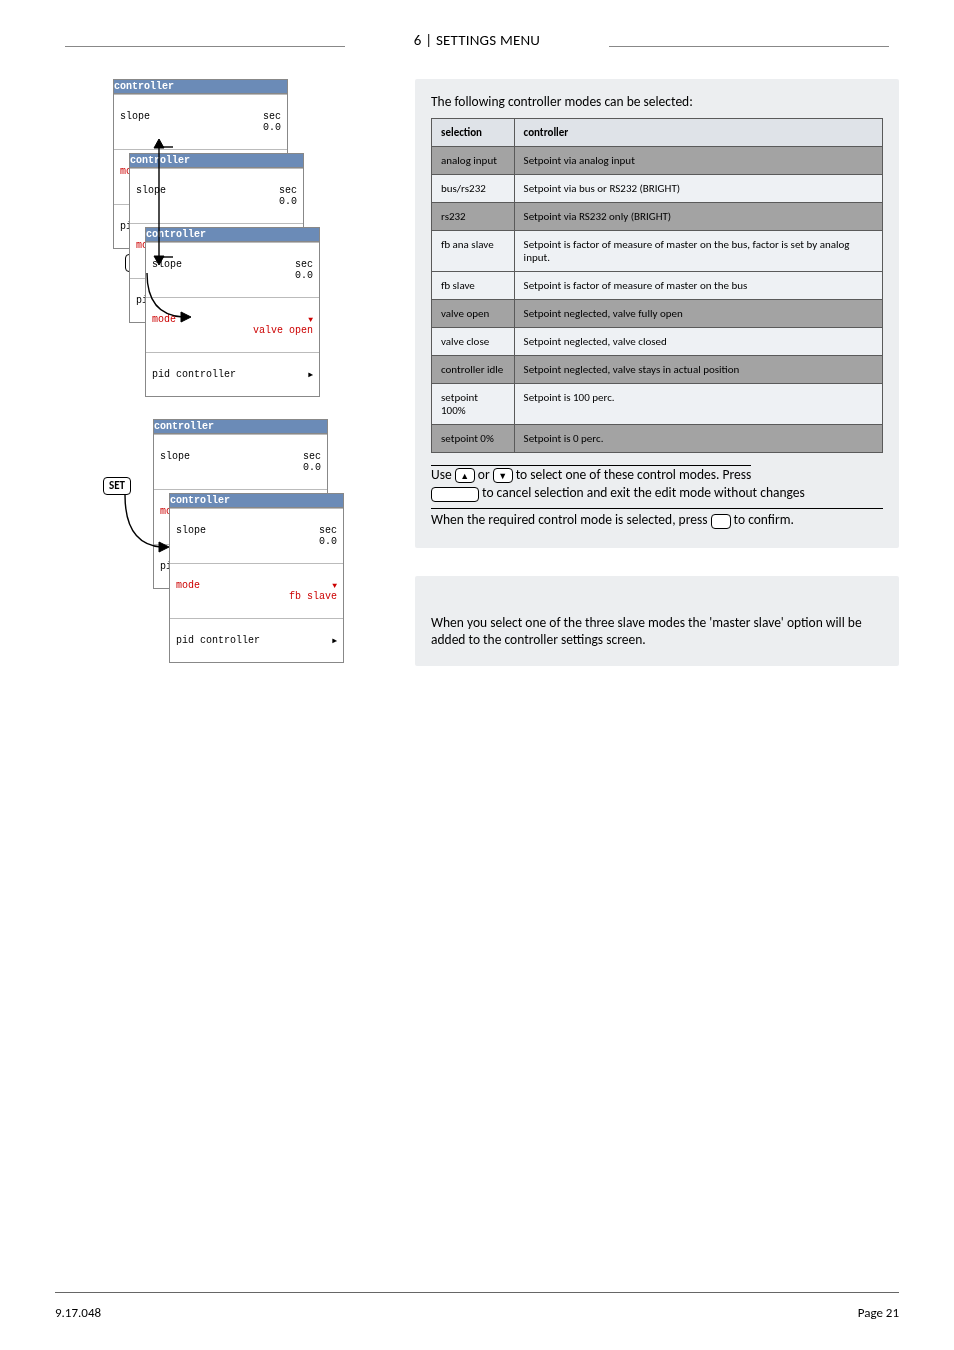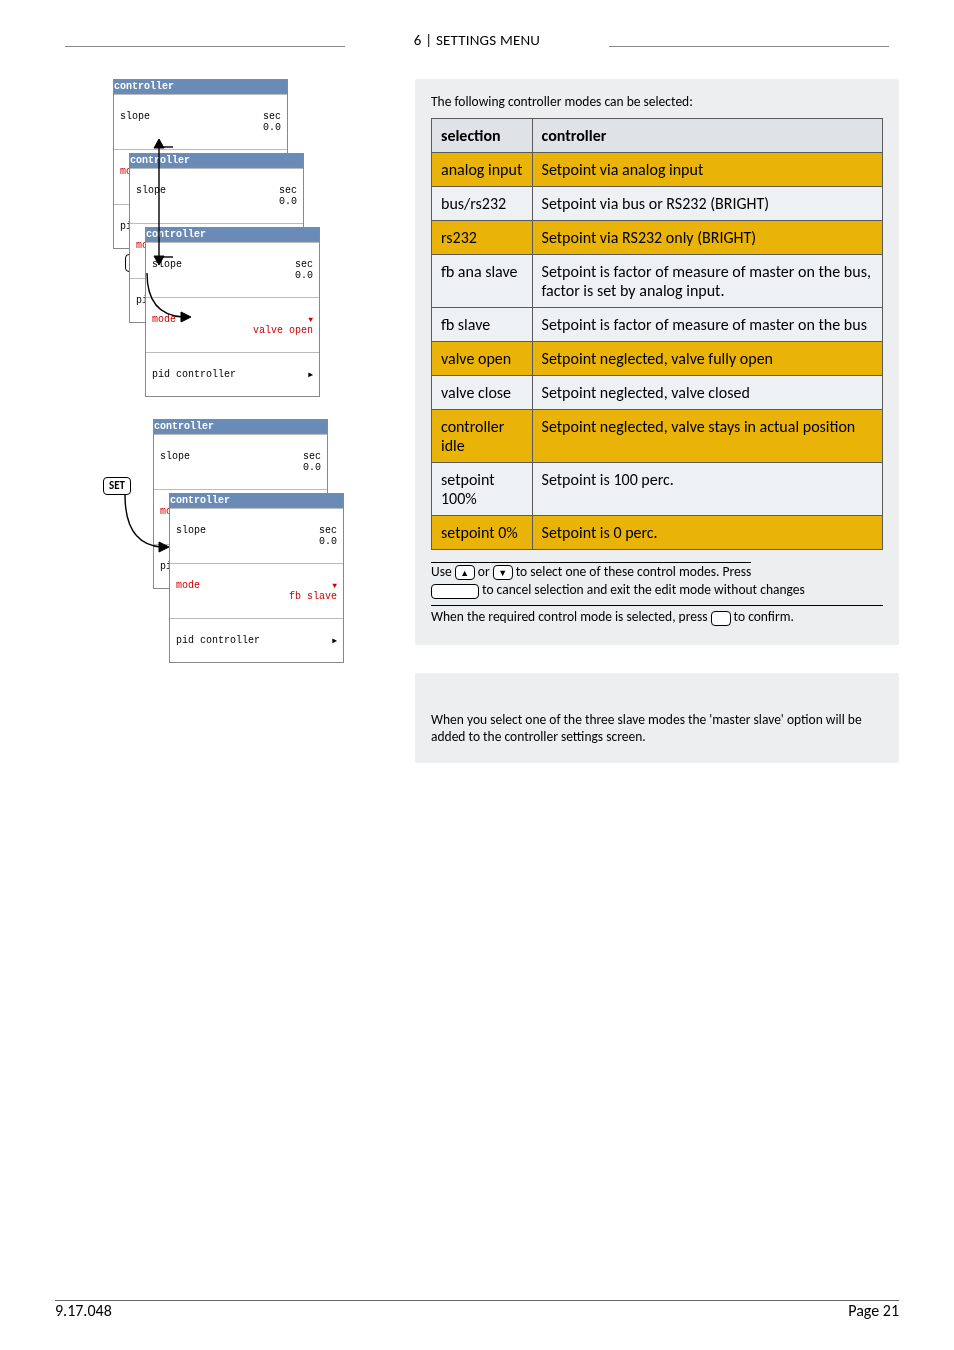--- a/index.html
+++ b/index.html
@@ -33,31 +33,31 @@
     .annot { position: absolute; font-family: Arial, sans-serif; font-size: 12px; }
     .annot .keycap { display:inline-flex; align-items:center; justify-content:center; border:1.5px solid #000; border-radius:4px; height:18px; padding:0 4px; font-size:10px; font-weight:bold; background:#fff; vertical-align:middle; }
     .five-x { left: 0px; top: 58px; display:flex; align-items:center; gap:4px; }
     .set-annot { left: 12px; top: 175px; }
 
     .arrow-svg { stroke:#000; fill:#000; }
 
     .right-block { background:#eceef0; padding:14px 16px 18px 16px; border-radius:2px; }
     .right-block + .right-block { margin-top: 14px; }
     .intro-line { font-size: 13.5px; margin-bottom: 8px; }
-    table.modes { width: 100%; border-collapse: collapse; font-size: 16px; background:#eab308; }
+    table.modes { width: 100%; border-collapse: collapse; font-size: 11px; background:#a3a3a3; }
     table.modes th, table.modes td { border: 1px solid #5a5a5a; padding: 7px 9px; text-align:left; vertical-align: top; }
     table.modes th { background:#dfe3e8; font-weight: bold; }
     table.modes tr:nth-child(even) td {}
     table.modes tr.alt td { background:#eef1f4; }
 
     .instr { font-size: 13.5px; line-height: 1.35; margin-top: 12px; }
     .instr .inline-key { display:inline-flex; align-items:center; justify-content:center; border:1.5px solid #000; border-radius:4px; height:15px; min-width:20px; padding:0 3px; font-size:9px; vertical-align:middle; background:#fff; }
     .instr .inline-key.wide { width:48px; }
 
-    .footer { position:absolute; left:55px; right:55px; bottom:30px; display:flex; justify-content:space-between; font-size:16px; border-top:1px solid #666; padding-top:0;align-items:flex-end; }
+    .footer { position:absolute; left:55px; right:55px; bottom:30px; display:flex; justify-content:space-between; font-size:13px; border-top:1px solid #666; padding-top:12px;align-items:flex-end; }
 
     .fig2-wrap { margin-top: 50px; position: relative; margin-left: 50px; }
     .fig2-wrap .layer-a { }
     .fig2-wrap .layer-b { position:absolute; left:16px; top:74px; z-index:2; }
     .set-annot2 { position:absolute; left: -2px; top: 55px; }
 
     .tri { font-size: 8px; }
   </style>
 </head>
 <body>

